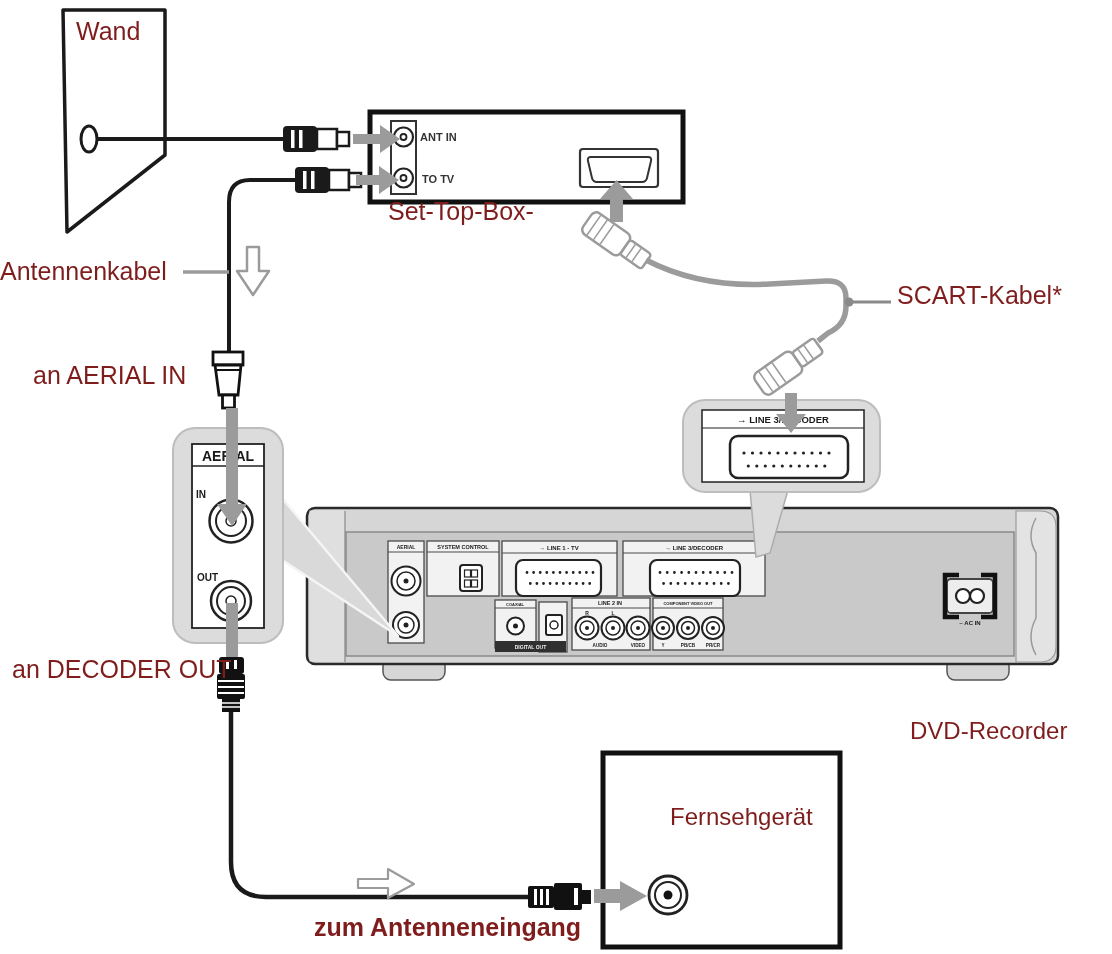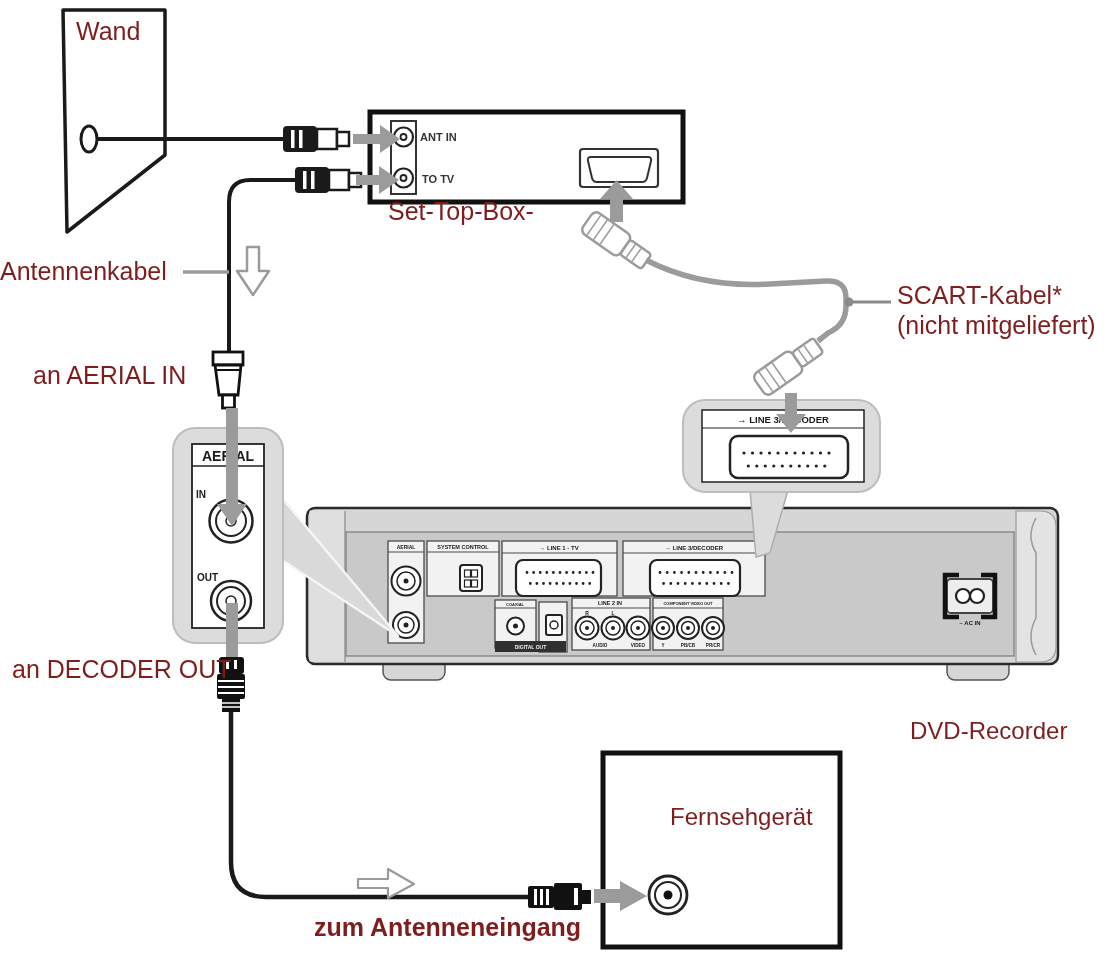--- a/index.html
+++ b/index.html
@@ -281,21 +281,20 @@
   </g>
 
 </svg>
 
 <div class="lbl" style="left:76px;top:16px;">Wand</div>
 <div class="lbl" style="left:0;top:256px;text-align:right;">Antennenkabel</div>
 <div class="lbl" style="left:33px;top:360px;text-align:right;">an AERIAL IN</div>
 <div class="lbl" style="left:12px;top:654px;">an DECODER OUT</div>
 <div class="lbl" style="left:897px;top:272px;margin-top:8px;">
   <div>SCART-Kabel*</div>
-  <div>(nicht mitgeliefert)</div>
 </div>
 <div class="lbl" style="left:388px;top:196px;">
   <div>Set-Top-Box-</div>
 </div>
 <div class="lbl lbl2" style="left:910px;top:680px;margin-top:36px;">DVD-Recorder</div>
 <div class="lbl lbl2" style="left:670px;top:802px;">Fernsehgerät</div>
 <div class="lbl" style="left:314px;top:912px;font-weight:bold;">zum Antenneneingang</div>
 
 </div>
 

